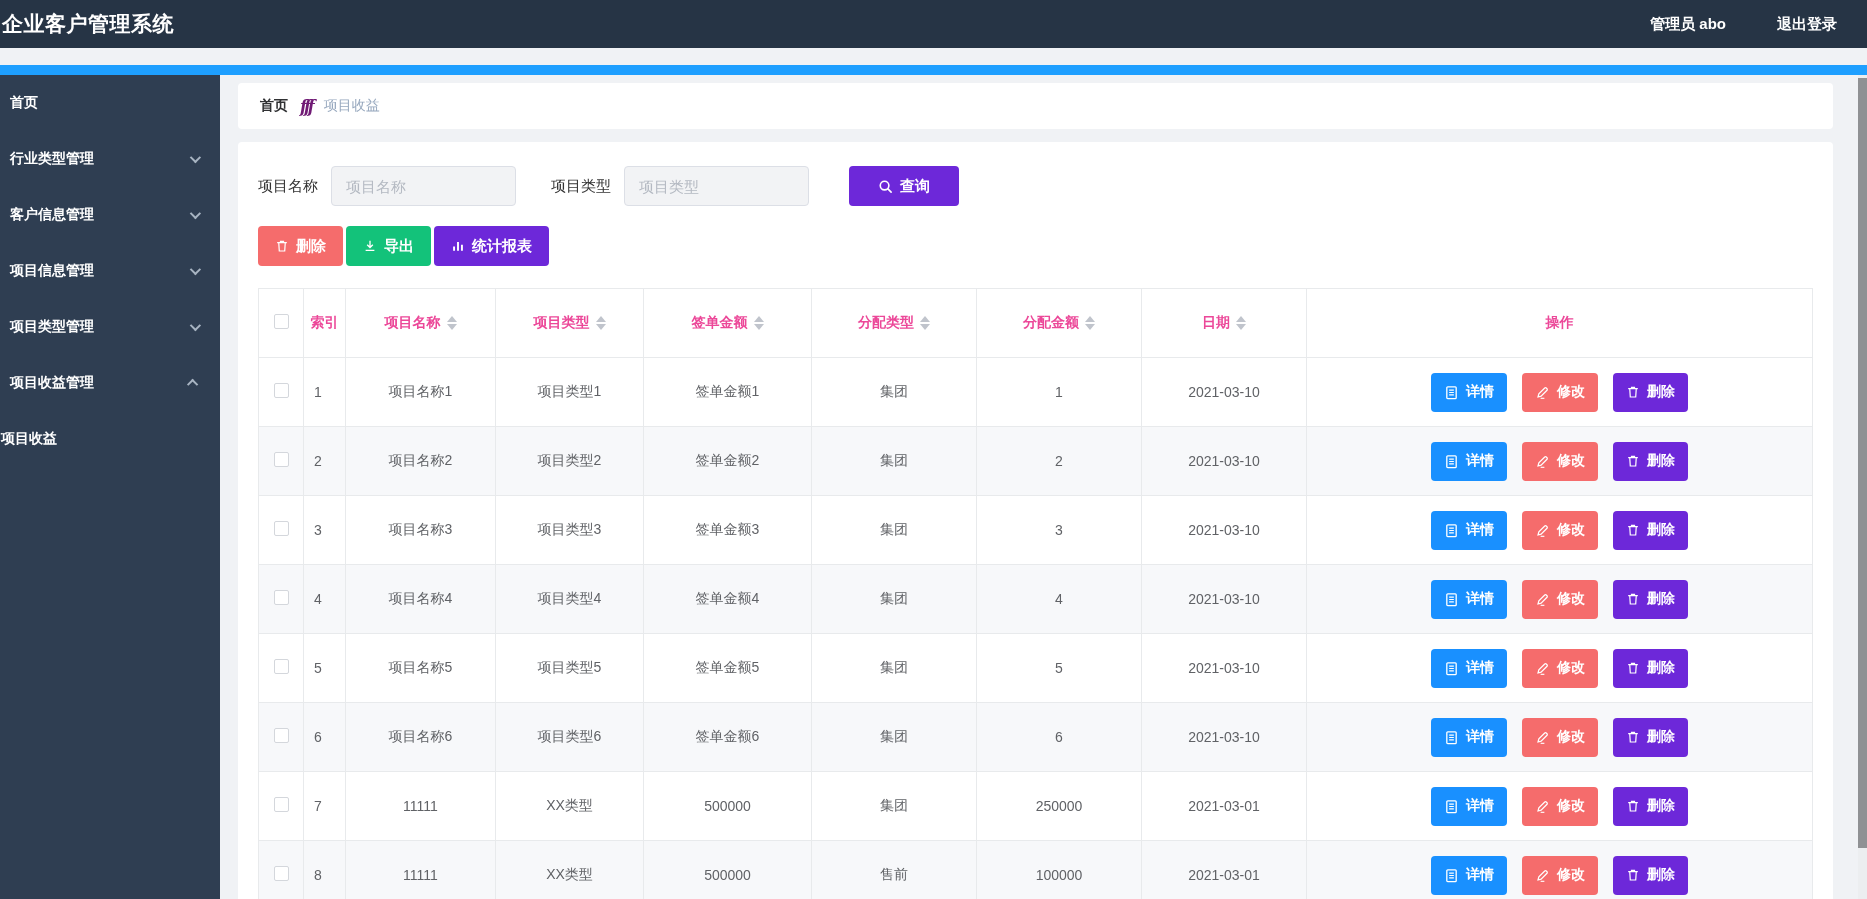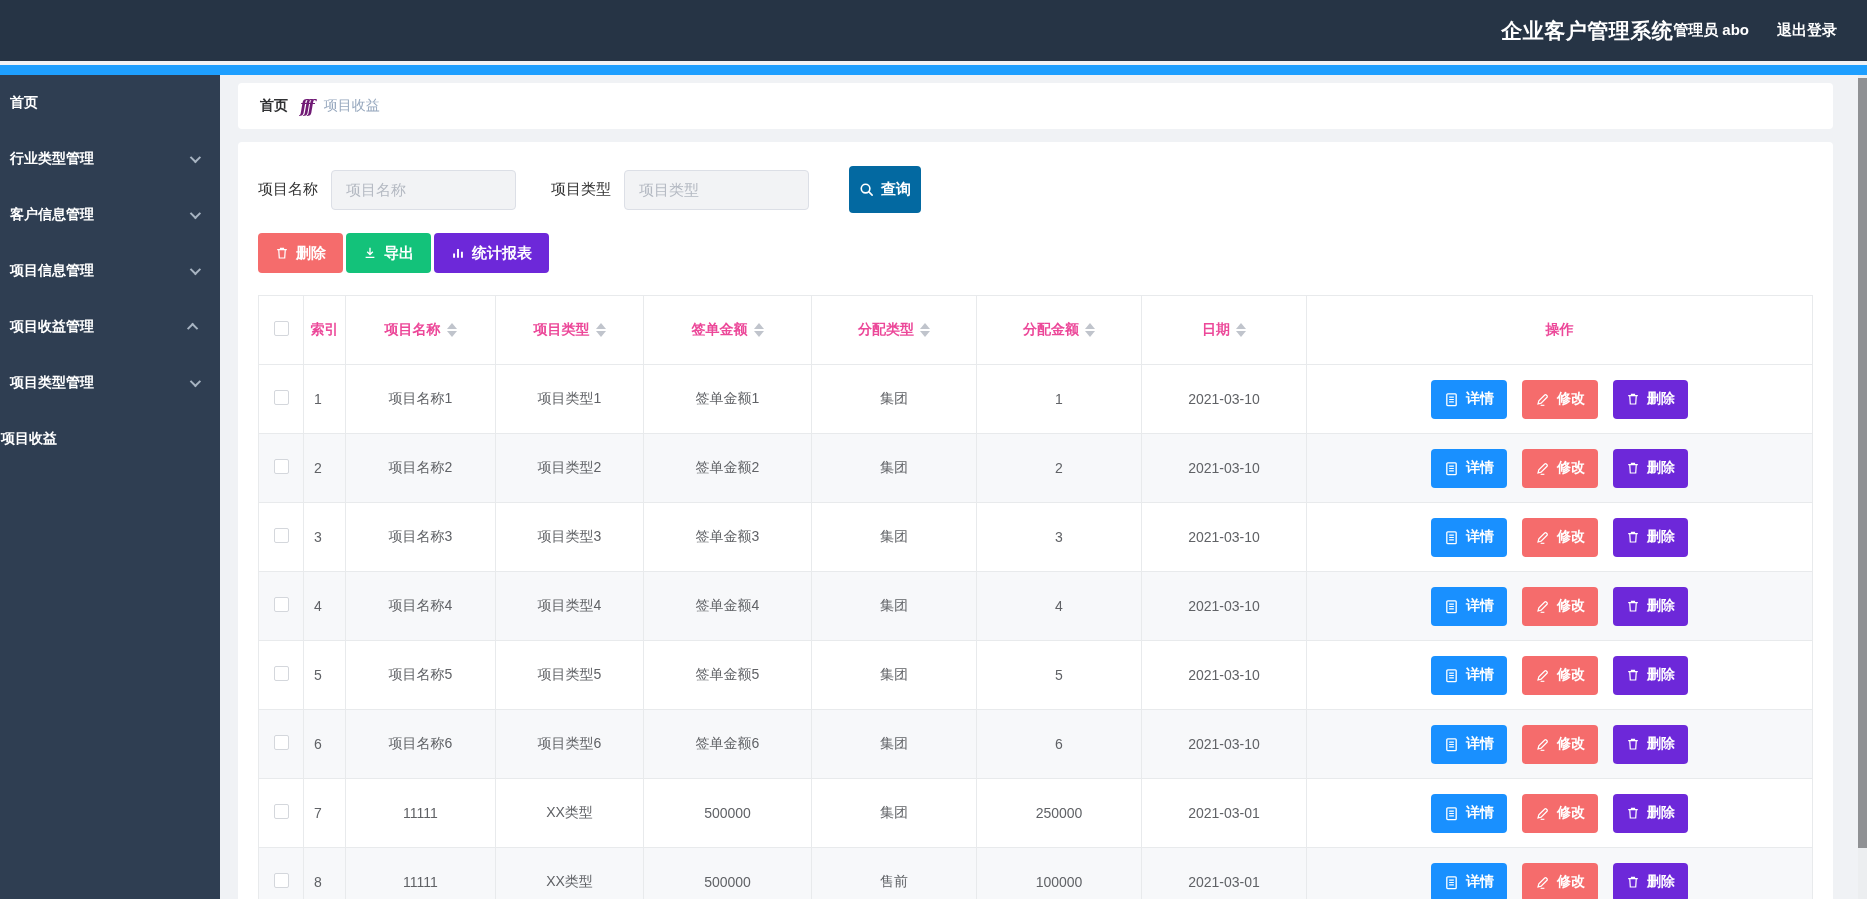--- a/index.html
+++ b/index.html
@@ -1,24 +1,24 @@
 <!DOCTYPE html>
 <html><head>
 <meta charset="utf-8">
 <style>
   * { margin:0; padding:0; box-sizing:border-box; }
   html,body { width:1867px; height:899px; overflow:hidden;
     font-family:"Liberation Sans", sans-serif; background:#f0f2f5; }
 
   
-  .topbar { position:absolute; left:0; top:0; width:100%; height:61px;
-    background:#263445; display:flex; align-items:center; justify-content:flex-end;
+  .topbar { position:absolute; left:0; top:0; width:100%; height:48px;
+    background:#263445; display:flex; align-items:center; justify-content:space-between;
     padding:0 30px 0 2px; z-index:5; }
   .topbar .title { color:#ffffff; font-size:21px; font-weight:bold; letter-spacing:.5px; }
-  .topbar .right { display:flex; gap:28px; align-items:center; }
+  .topbar .right { display:flex; gap:51px; align-items:center; }
   .topbar .right span { color:#ffffff; font-size:15px; font-weight:bold; cursor:pointer; }
   .accent-bar { position:absolute; left:0; top:65px; width:100%; height:10px; background:#1e9fff; z-index:5; }
 
   
   .sidebar { position:absolute; left:0; top:75px; bottom:0; width:220px; background:#2f3e52; }
   .sb-item { height:56px; display:flex; align-items:center; justify-content:space-between;
     padding:0 22px 0 10px; color:#ffffff; font-size:14px; font-weight:bold; cursor:pointer; }
   .sb-item.active { background:#3c4d63; }
   .sb-item.sub { padding-left:1px; font-weight:bold; }
   .chev { width:8px; height:8px; border-right:2px solid #a8b4c2; border-bottom:2px solid #a8b4c2;
@@ -43,21 +43,21 @@
   .f-label { font-size:15px; color:#333333; margin-right:13px; }
   .f-input { width:185px; height:40px; background:#f2f3f5; border:1px solid #dcdfe6;
     border-radius:4px; padding:0 14px; font-size:15px; color:#333; outline:none;
     font-family:"Liberation Sans", sans-serif; }
   .f-input::placeholder { color:#b4b9c2; }
   .gap35 { width:35px; } .gap40 { width:40px; }
   .btn { border:none; border-radius:4px; color:#ffffff; font-size:15px; font-weight:bold;
     display:inline-flex; align-items:center; justify-content:center; gap:7px; cursor:pointer;
     font-family:"Liberation Sans", sans-serif; }
   .btn svg { display:block; }
-  .btn-search { background:#0369a1; height:47px; padding:0 10px; }
+  .btn-search { background:#6d28d9; height:40px; padding:0 29px; }
 
   
   .toolbar { display:flex; gap:3px; margin-top:20px; }
   .tb-btn { height:40px; padding:0 17px; font-size:15px; }
   .btn-red    { background:#f56c6c; }
   .btn-green  { background:#13c27a; }
   .btn-yellow { background:#6d28d9; }
   .btn-blue   { background:#1990ff; }
 
   
@@ -108,26 +108,26 @@
     </div>
     <div class="sb-item">
       <span class="sb-label">客户信息管理</span>
       <span class="chev down"></span>
     </div>
     <div class="sb-item">
       <span class="sb-label">项目信息管理</span>
       <span class="chev down"></span>
     </div>
     <div class="sb-item">
+      <span class="sb-label">项目类型管理</span>
+      <span class="chev down"></span>
+    </div>
+    <div class="sb-item">
       <span class="sb-label">项目收益管理</span>
       <span class="chev up"></span>
-    </div>
-    <div class="sb-item">
-      <span class="sb-label">项目类型管理</span>
-      <span class="chev down"></span>
     </div>
     <div class="sb-item sub">
       <span class="sb-label">项目收益</span>
     </div>
   </div>
 
 <div class="main">
 
   <div class="breadcrumb-bar">
     <span class="bc-home">首页</span>

